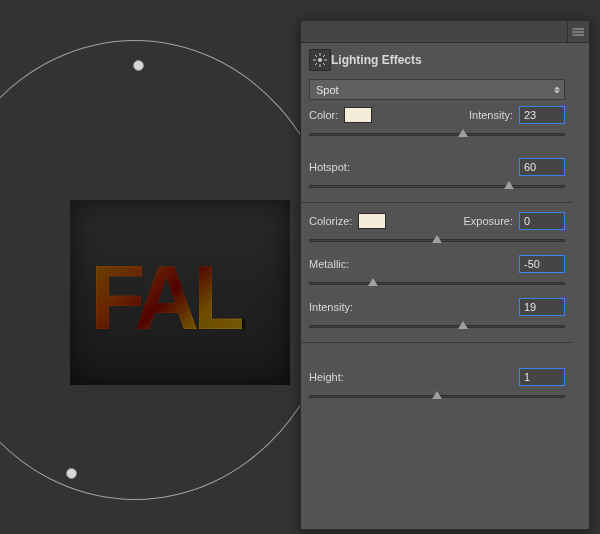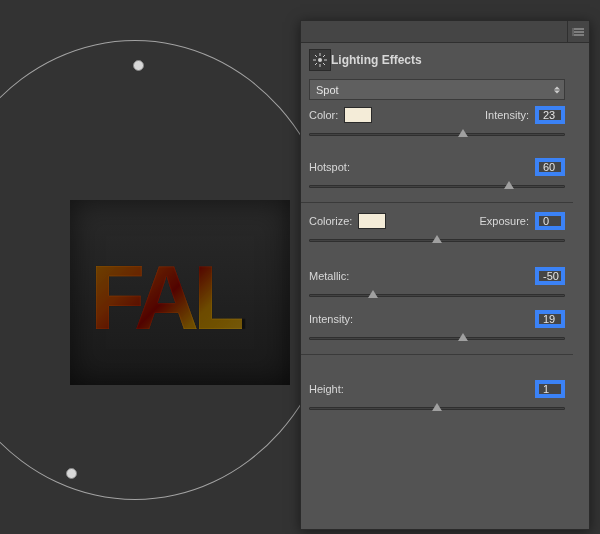--- a/index.html
+++ b/index.html
@@ -120,23 +120,23 @@
   }
   .label { color: #d8d8d8; }
   .spacer { flex: 1; }
   .swatch {
     width: 28px; height: 16px;
     background: #f4ecd8;
     border: 1px solid #2a2a2a;
     margin-left: 6px;
   }
   .numfield {
-    width: 30px; height: 18px;
+    width: 46px; height: 18px;
     background: #454545;
-    border: 4px solid #3b82f6;
+    border: 1px solid #3b82f6;
     color: #e4e4e4;
     display: flex; align-items: center; justify-content: flex-start;
     padding: 0 4px;
     font-size: 11px;
   }
 
   .slider {
     position: relative;
     width: 100%; height: 14px;
     margin-top: 3px;
@@ -255,21 +255,21 @@
         <span class="label">Exposure:</span>
         <div class="numfield" style="margin-left:6px">0</div>
       </div>
       <div class="slider">
         <div class="slider-track"></div>
         <div class="slider-thumb" style="left:50%"></div>
       </div>
     </div>
 
 
-    <div class="group" style="margin-top:20px">
+    <div class="group" style="margin-top:8px">
       <div class="row">
         <span class="label">Metallic:</span>
         <div class="spacer"></div>
         <div class="numfield">-50</div>
       </div>
       <div class="slider">
         <div class="slider-track"></div>
         <div class="slider-thumb" style="left:25%"></div>
       </div>
     </div>

